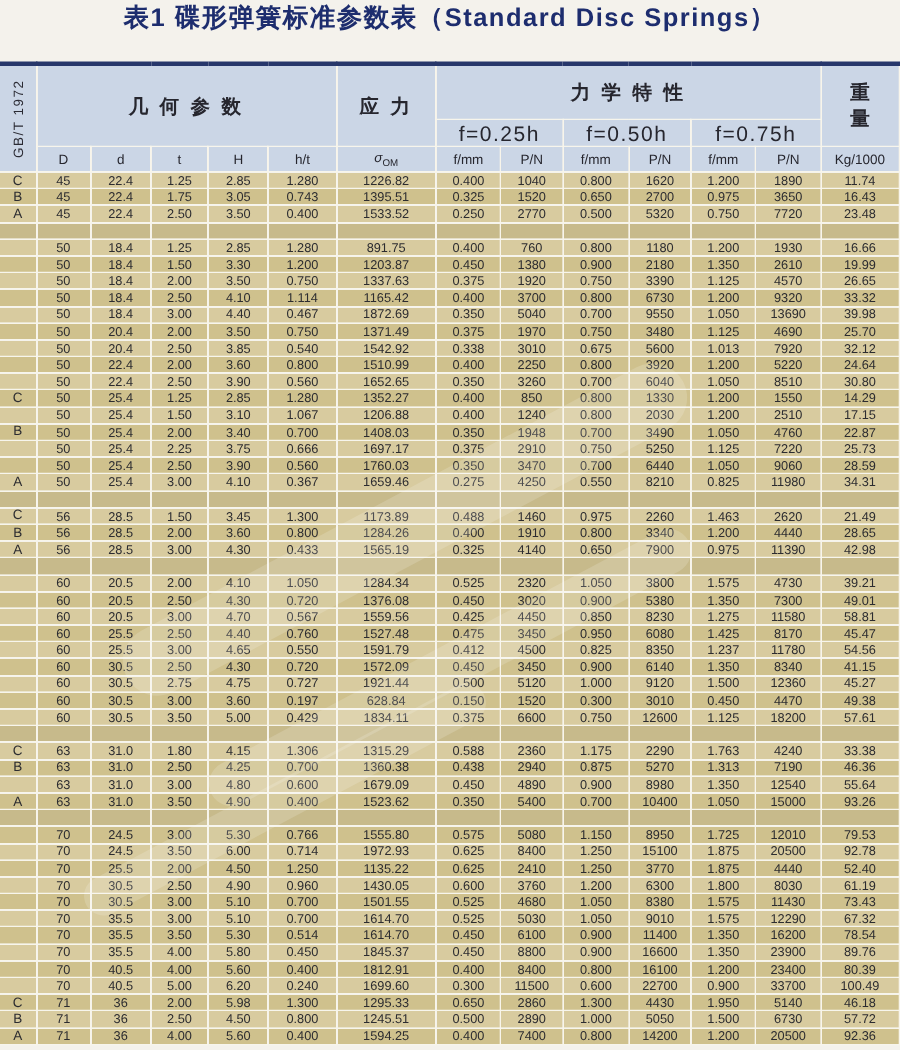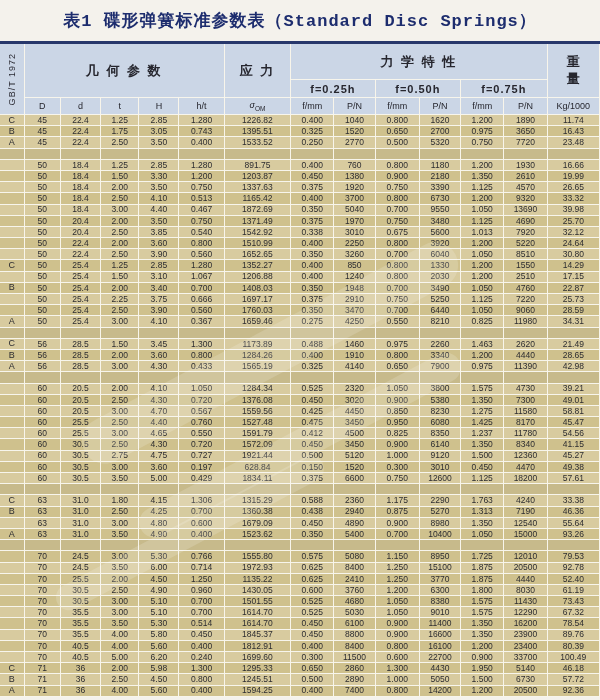--- a/index.html
+++ b/index.html
@@ -5,39 +5,39 @@
   html,body{margin:0;padding:0;}
   body{
     width:600px;height:700px;overflow:hidden;
     background:#f4f2ec;
     font-family:"Liberation Sans", sans-serif;
     color:#2c2c30;
     position:relative;
   }
   .page{width:600px;height:700px;position:relative;overflow:hidden;}
   .title-bar{
-    height:41px;display:flex;align-items:center;justify-content:center;font-family:Liberation Mono, monospace;
+    height:41px;display:flex;align-items:flex-start;justify-content:center;
   }
   .title-bar h1{
     margin:0;font-size:17px;font-weight:bold;letter-spacing:1px;
     color:#1d2d6e;
   }
   table{
     width:600px;border-collapse:collapse;table-layout:fixed;
     border-top:3px solid #27376b;
   }
   th,td{
     padding:0;margin:0;text-align:center;vertical-align:middle;
     border-right:1px solid rgba(250,247,235,0.6);
     border-bottom:1px solid rgba(250,247,235,0.5);
     overflow:hidden;white-space:nowrap;
   }
   thead th{background:#cbd6e6;color:#26262e;font-weight:bold;}
   th.group{font-size:13px;letter-spacing:2px;height:35px;}
-  th.defl{font-size:11px;height:17px;font-weight:bold;letter-spacing:1px;}
+  th.defl{font-size:14px;height:17px;font-weight:normal;letter-spacing:1px;}
   th.colhead{font-size:9px;height:16px;font-weight:normal;}
   th.gbt{width:24px;}
   .gbt-inner{
     writing-mode:vertical-rl;transform:rotate(180deg);
     font-size:9px;font-weight:normal;letter-spacing:1px;
     margin:0 auto;color:#2a2a33;
   }
   th.weight{font-size:13px;line-height:1.25;letter-spacing:0;}
   th.sigma{font-size:9px;font-weight:normal;font-style:italic;}
   th.sigma sub{font-size:6.5px;font-style:normal;}
@@ -232,21 +232,21 @@
           <td>1.125</td>
           <td>4570</td>
           <td>26.65</td>
         </tr>
         <tr>
           <td class="cls"></td>
           <td>50</td>
           <td>18.4</td>
           <td>2.50</td>
           <td>4.10</td>
-          <td>0.513</td>
+          <td>1.114</td>
           <td>1165.42</td>
           <td>0.400</td>
           <td>3700</td>
           <td>0.800</td>
           <td>6730</td>
           <td>1.200</td>
           <td>9320</td>
           <td>33.32</td>
         </tr>
         <tr>

